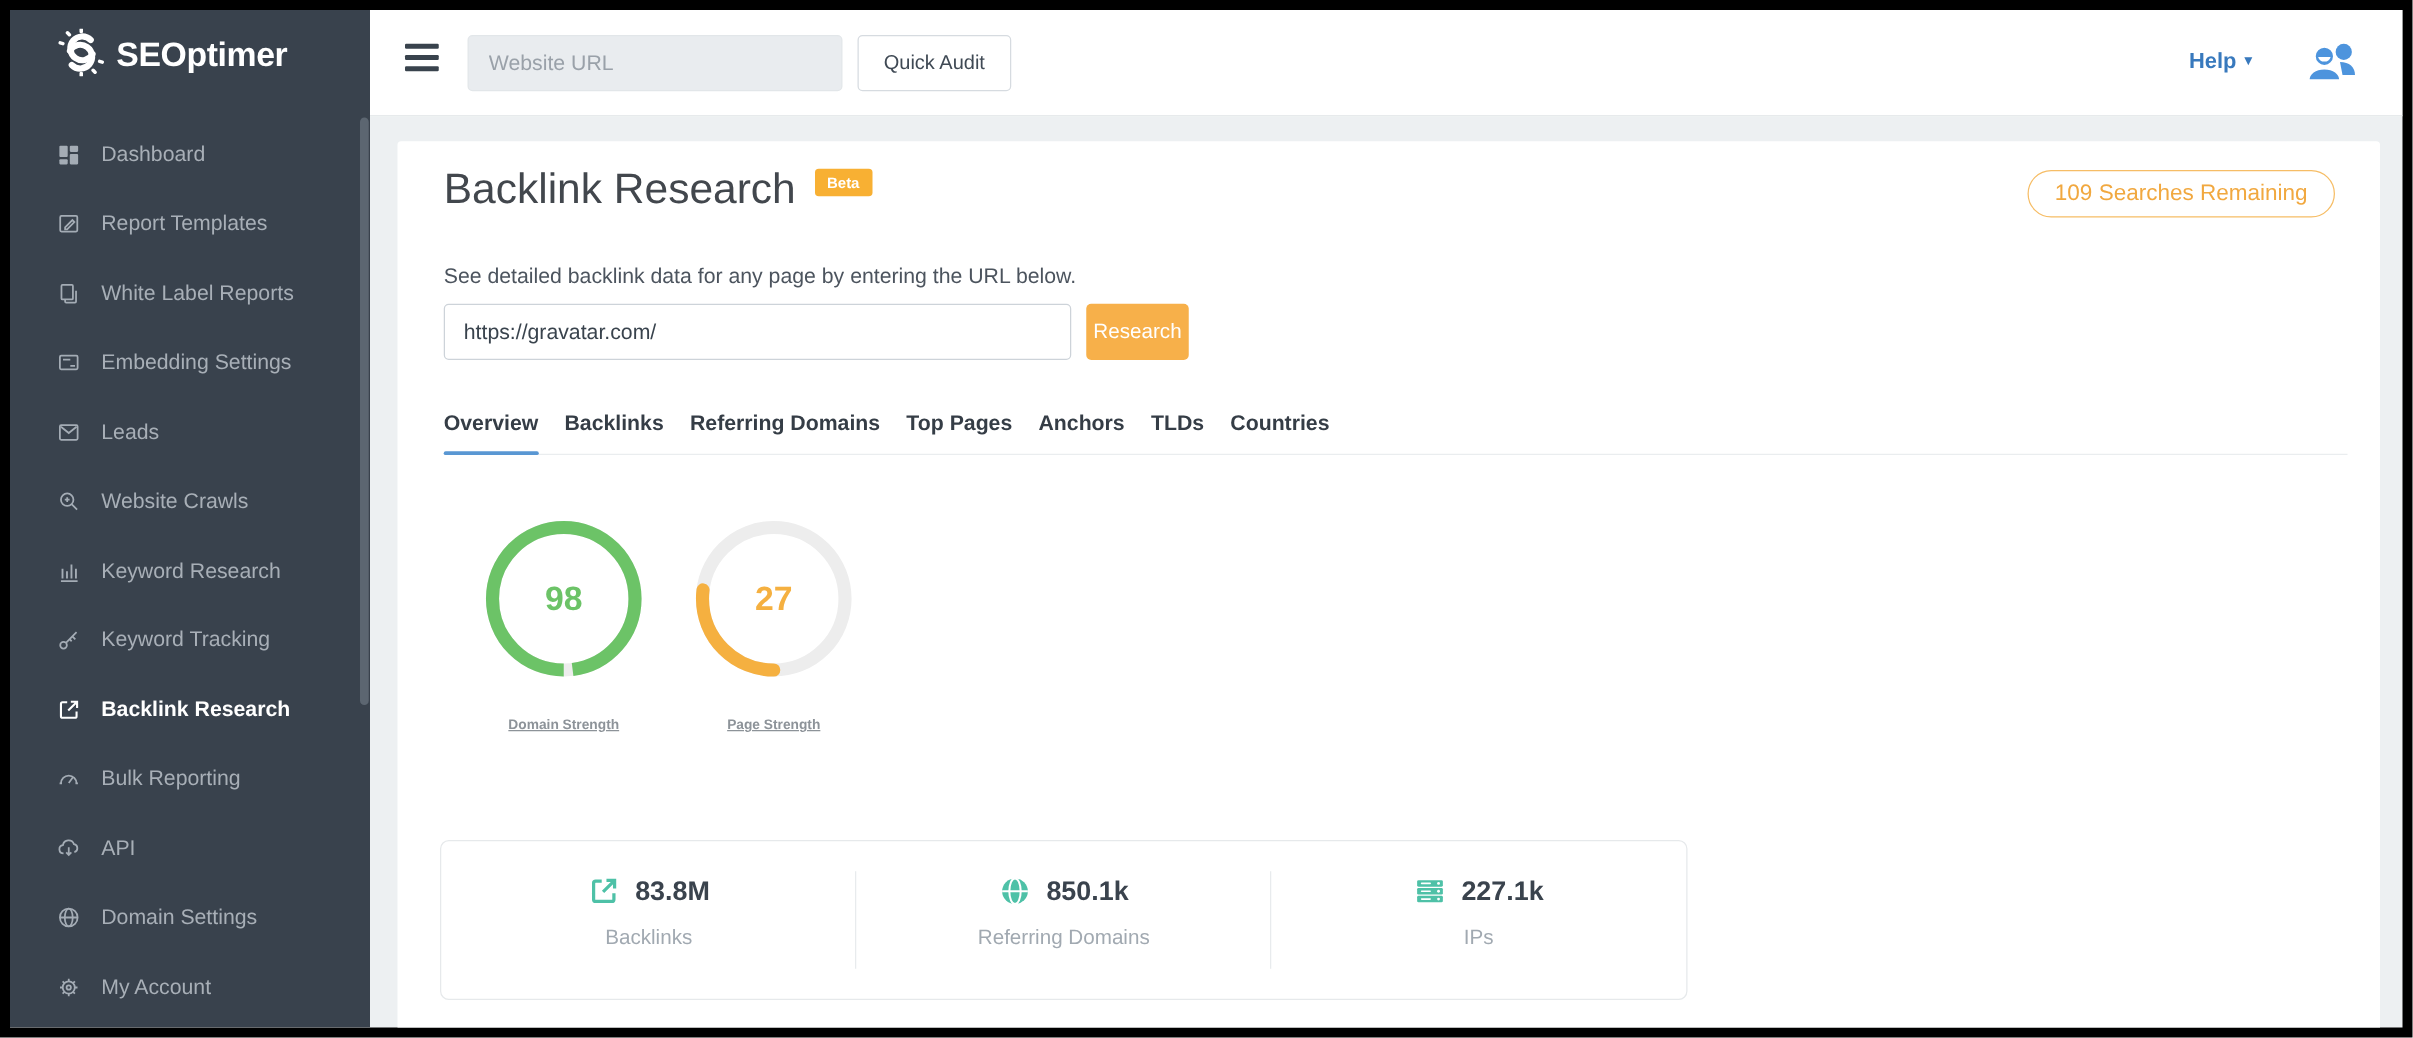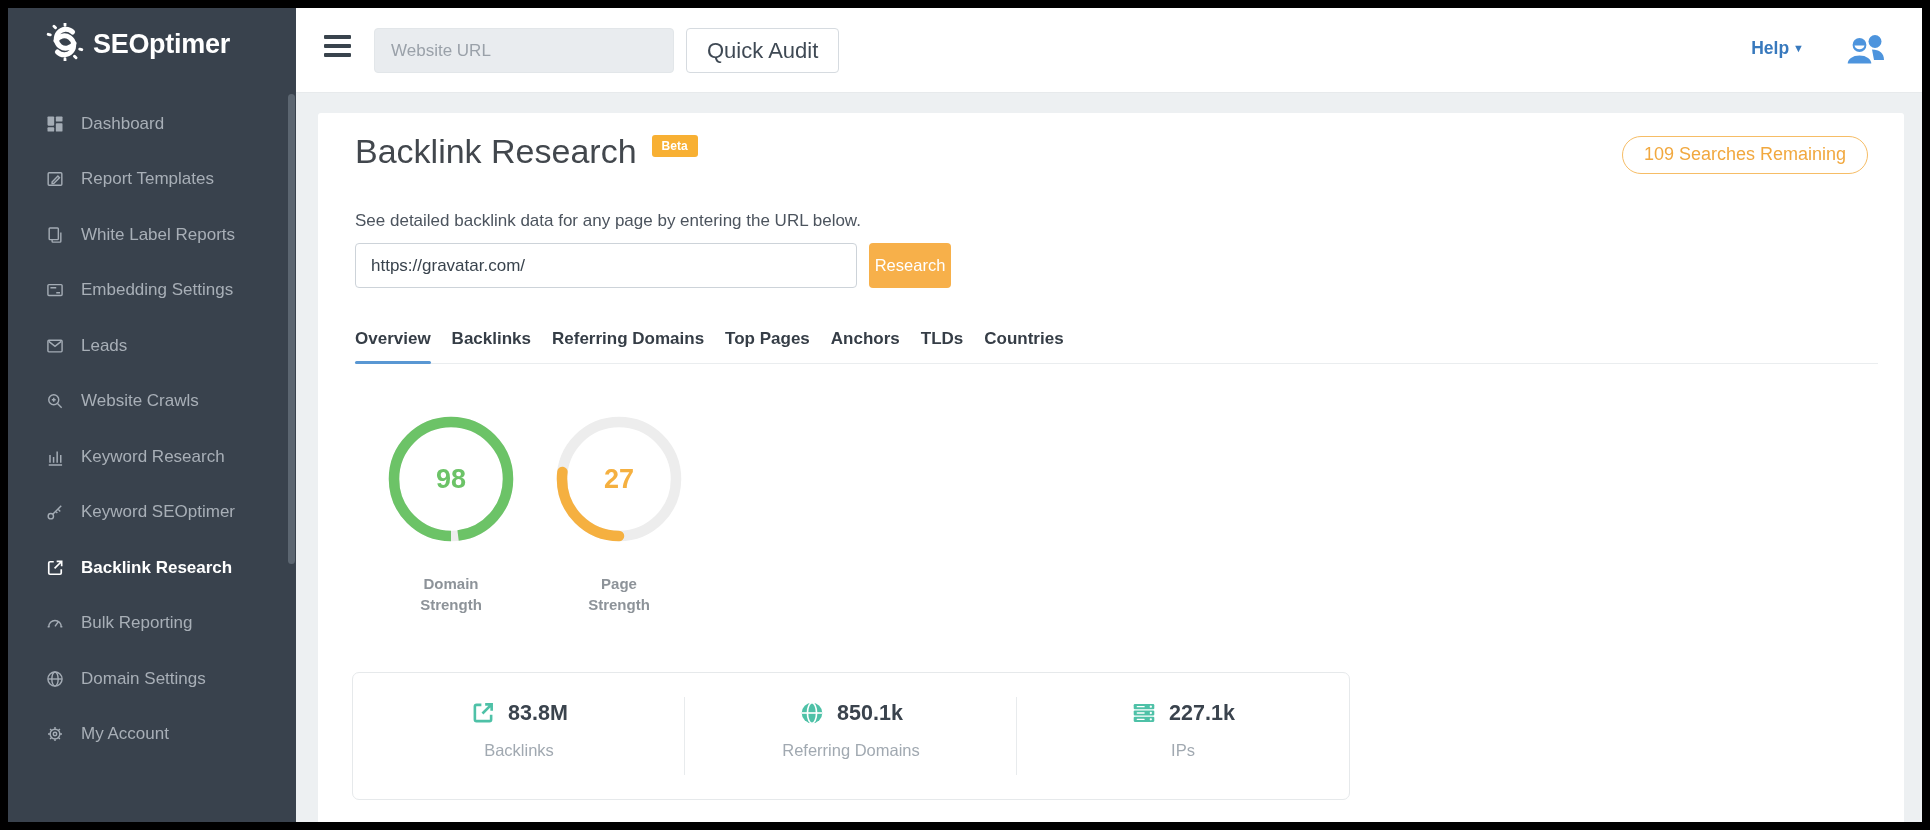--- a/index.html
+++ b/index.html
@@ -18,21 +18,21 @@
   .side-item.active .side-icon { color:#ffffff; }
   .side-icon svg { width:20px; height:20px; display:block; }
   .side-thumb { position:absolute; top:86px; right:1px; width:7px; height:470px; background:#5c6671; border-radius:4px; }
 
   
   .header { position:absolute; left:288px; right:0; top:0; height:85px; background:#fff; border-bottom:1px solid #e7eaec; }
   .hamburger { position:absolute; left:28px; top:27px; width:27px; height:22px; display:flex; flex-direction:column; justify-content:space-between; cursor:pointer; }
   .hamburger span { height:4px; background:#39434d; border-radius:1px; }
   .site-search { position:absolute; left:78px; top:20px; width:300px; height:45px; background:#e9ecef; border:1px solid #e2e6e9; border-radius:4px; padding:0 16px; font-size:17px; color:#424c56; font-family:inherit; }
   .site-search::placeholder { color:#9aa1a9; }
-  .quick-audit { position:absolute; left:390px; top:20px; height:45px; padding:0 20px; background:#fff; border:1px solid #d6dbe0; border-radius:4px; font-size:22px; color:#3f4954; font-family:inherit; cursor:pointer; }
+  .quick-audit { position:absolute; left:390px; top:20px; height:45px; padding:0 20px; background:#fff; border:1px solid #d6dbe0; border-radius:4px; font-size:16px; color:#3f4954; font-family:inherit; cursor:pointer; }
   .help { position:absolute; right:118px; top:30px; color:#3879bd; font-weight:700; font-size:17.5px; cursor:pointer; }
   .help .caret { font-size:11px; vertical-align:2px; margin-left:4px; }
   .account { position:absolute; right:30px; top:23px; width:50px; height:38px; cursor:pointer; }
 
   
   .card { position:absolute; left:310px; top:105px; width:1586px; bottom:-6px; background:#fff; border-radius:3px; }
   .title-row { position:absolute; left:37px; top:19px; display:flex; align-items:center; gap:15px; }
   .page-title { font-size:34px; font-weight:500; color:#42474d; }
   .beta-badge { background:#f8b033; color:#fff; font-size:12px; font-weight:700; padding:4px 10px; border-radius:3px; transform:translateY(-6px); }
   .searches-pill { position:absolute; right:36px; top:23px; height:38px; line-height:35px; padding:0 21px; border:1.5px solid #f6bd66; border-radius:19px; color:#f1a83f; font-size:18px; }
@@ -43,21 +43,21 @@
 
   .tabs { position:absolute; left:37px; right:26px; top:216px; border-bottom:1px solid #eaedef; display:flex; }
   .tab { font-size:17px; font-weight:700; color:#353d46; padding-bottom:14px; margin-right:21px; position:relative; cursor:pointer; white-space:nowrap; }
   .tab.active::after { content:''; position:absolute; left:0; right:0; bottom:-1px; height:3px; background:#5997d3; border-radius:2px; }
 
   .gauge { position:absolute; width:132px; text-align:center; }
   .gauge-1 { left:67px; top:300px; }
   .gauge-2 { left:235px; top:300px; }
   .gauge-ring { position:relative; width:132px; height:132px; }
   .gauge-value { position:absolute; inset:0; line-height:132px; font-size:27px; font-weight:700; }
-  .gauge-label { margin:28px auto 0; width:100px; font-size:15px; font-weight:700; color:#8d9399; line-height:1.4; }
+  .gauge-label { margin:28px auto 0; width:100px; font-size:11px; font-weight:700; color:#8d9399; line-height:1.4;text-decoration:underline; }
 
   .stats-card { position:absolute; left:34px; top:559px; width:998px; height:128px; border:1px solid #e6e9eb; border-radius:7px; display:flex; background:#fff; }
   .stat-col { flex:1; position:relative; }
   .stat-col:not(:last-child)::after { content:''; position:absolute; right:0; top:24px; bottom:24px; width:1px; background:#e8ebed; }
   .stat-top { display:flex; justify-content:center; align-items:center; gap:12px; margin-top:27px; }
   .stat-icon { width:26px; height:26px; color:#4ec1a7; }
   .stat-icon svg { width:26px; height:26px; display:block; }
   .stat-value { font-size:21.5px; font-weight:700; color:#3a434d; }
   .stat-label { text-align:center; margin-top:15px; font-size:16.5px; color:#a1a9b1; }
 </style>
@@ -145,39 +145,48 @@
           </span>
         <span>Keyword Research</span>
       </div>
       <div class="side-item">
         <span class="side-icon">
             <svg viewBox="0 0 24 24" fill="none" stroke="currentColor" stroke-width="1.7">
               <circle cx="7" cy="17" r="3.2"></circle>
               <path d="M9.3 14.7L19.5 4.5M15.5 8.5l2.8 2.8M12.8 11.2l2 2"></path>
             </svg>
           </span>
-        <span>Keyword SEOptimer</span>
+        <span>Keyword Tracking</span>
       </div>
       <div class="side-item active">
         <span class="side-icon">
             <svg viewBox="0 0 24 24" fill="none" stroke="currentColor" stroke-width="2">
               <path d="M10.5 4.5H6A1.5 1.5 0 0 0 4.5 6v12A1.5 1.5 0 0 0 6 19.5h12a1.5 1.5 0 0 0 1.5-1.5v-4.5"></path>
               <path d="M14 4h6v6M11.5 12.5L19.5 4.5"></path>
             </svg>
           </span>
         <span>Backlink Research</span>
       </div>
       <div class="side-item">
         <span class="side-icon">
             <svg viewBox="0 0 24 24" fill="none" stroke="currentColor" stroke-width="1.7">
               <path d="M4.5 16.5a7.5 7.5 0 1 1 15 0"></path>
               <path d="M12 16l4-5.5M3.2 16.5h2.3M18.5 16.5h2.3"></path>
             </svg>
           </span>
         <span>Bulk Reporting</span>
+      </div>
+      <div class="side-item">
+        <span class="side-icon">
+            <svg viewBox="0 0 24 24" fill="none" stroke="currentColor" stroke-width="1.7">
+              <path d="M7 16.5a4 4 0 0 1-.6-7.95A5.5 5.5 0 0 1 17 7.6a3.9 3.9 0 0 1 .4 7.6"></path>
+              <path d="M12 10.5V18M9.5 15.5L12 18l2.5-2.5"></path>
+            </svg>
+          </span>
+        <span>API</span>
       </div>
       <div class="side-item">
         <span class="side-icon">
             <svg viewBox="0 0 24 24" fill="none" stroke="currentColor" stroke-width="1.7">
               <circle cx="12" cy="12" r="8.5"></circle>
               <ellipse cx="12" cy="12" rx="3.8" ry="8.5"></ellipse>
               <path d="M3.8 12h16.4"></path>
             </svg>
           </span>
         <span>Domain Settings</span>

